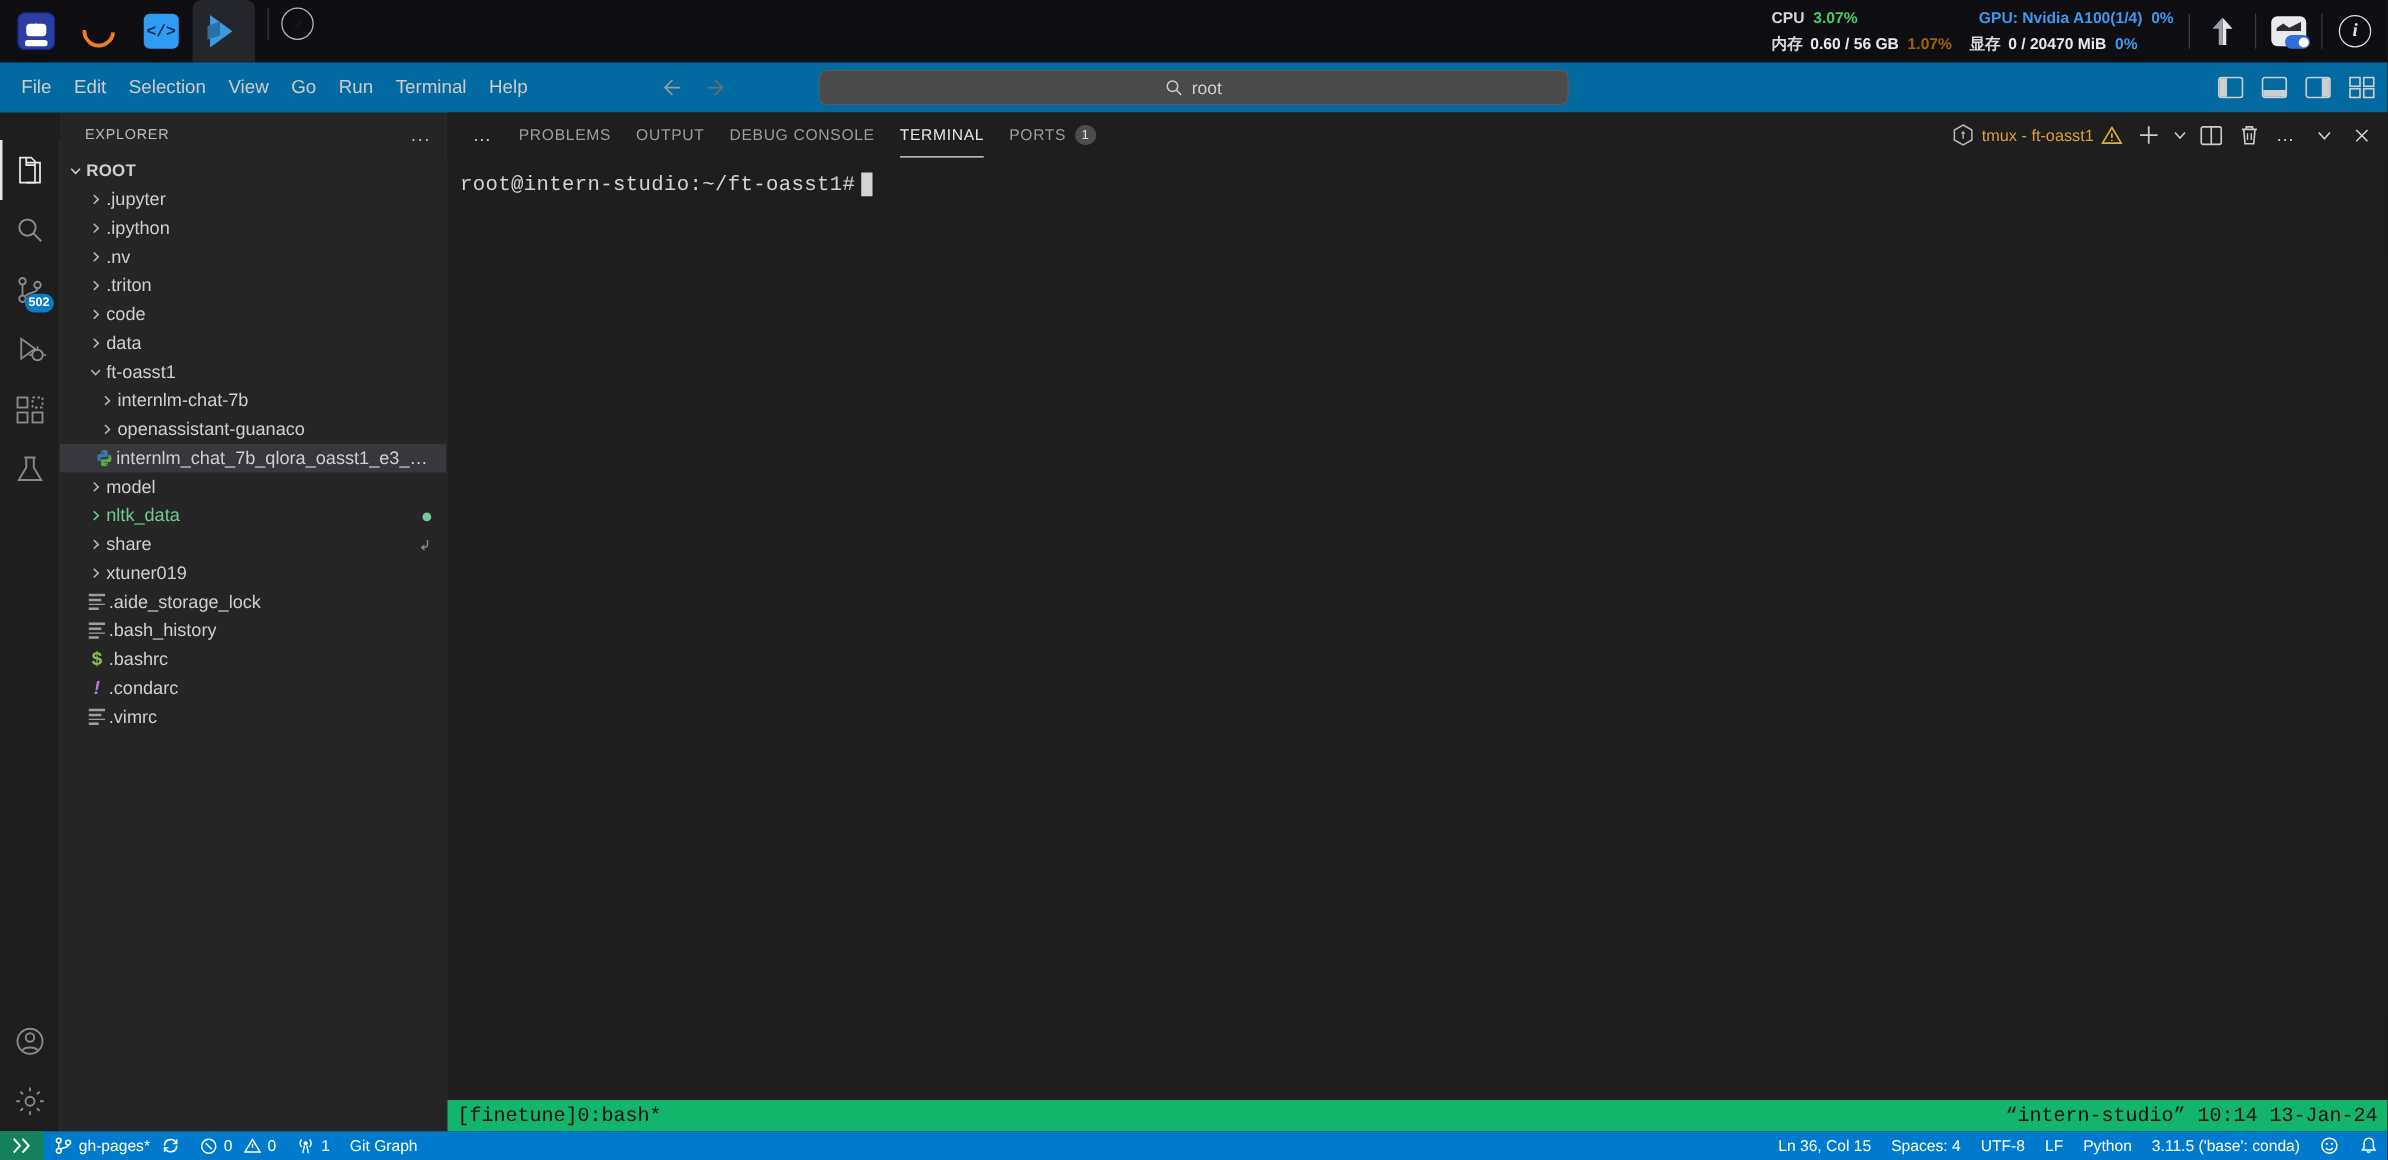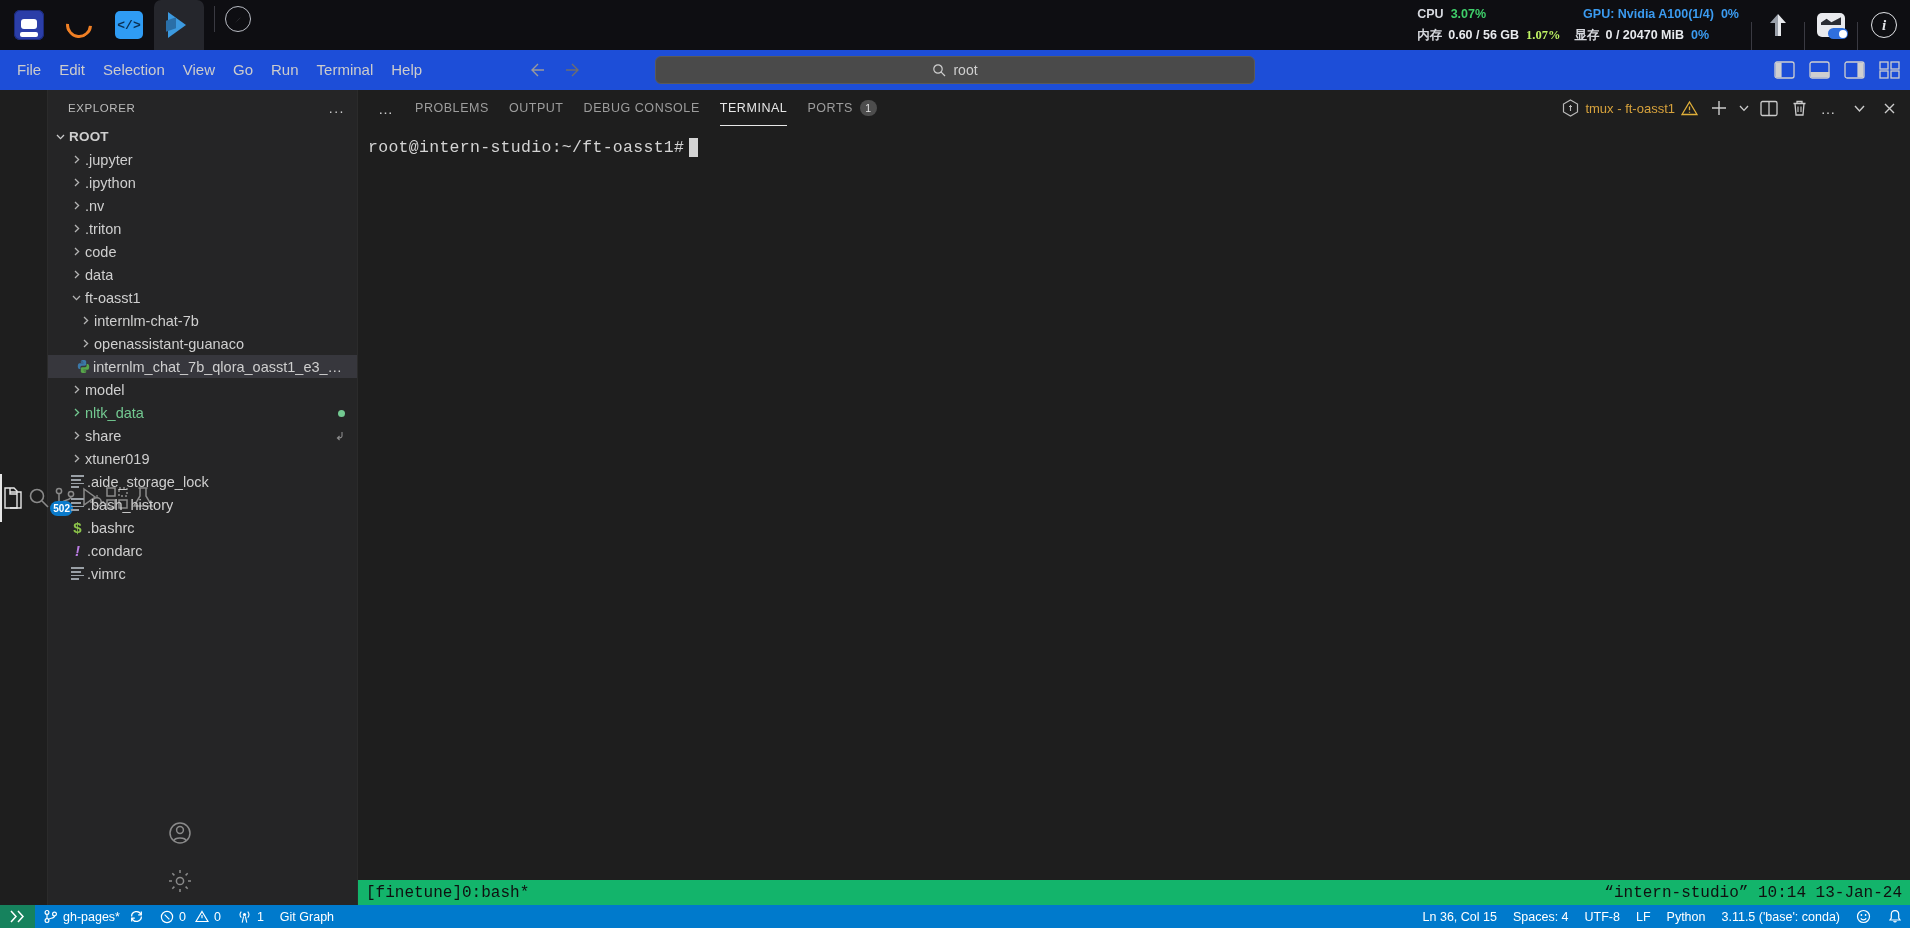--- a/index.html
+++ b/index.html
@@ -61,32 +61,32 @@
   .compass {
     width: 26px; height: 26px; border-radius: 50%; border: 1.6px solid #b9bcc4;
     position: relative; margin-bottom: 12px;
   }
   .compass::after {
     content:""; position:absolute; left:7px; top:7px; width:11px; height:11px;
     background: #b9bcc4;
     clip-path: polygon(100% 0, 55% 45%, 0 100%, 45% 55%);
   }
   .topstrip-right {
-    position: absolute; right: 0; top: 0; height: 50px; display: flex; align-items: flex-end;
+    position: absolute; right: 0; top: 0; height: 50px; display: flex; align-items: center;
   }
   .stats {
     display: flex; flex-direction: column; justify-content: center; height: 50px;
     padding: 0 12px; font-size: 12.5px; font-weight: bold; line-height: 1.65;
     font-family: "Liberation Sans", sans-serif;
   }
   .stats-row { display: flex; align-items: baseline; white-space: nowrap; }
   .stat-lbl { color: #d6d8de; }
   .stat-g { color: #3fcf6a; margin-left: 7px; }
   .stat-b { color: #3b9bf0; margin-left: 7px; }
-  .stat-o { color: #bef264; margin-left: 7px; font-family: Liberation Serif, serif; }
+  .stat-o { color: #a16207; margin-left: 7px; }
   .stat-w { color: #e8eaee; margin-left: 6px; font-weight: bold; }
   .tr-icon { width: 52px; height: 50px; display: flex; align-items: center; justify-content: center; }
   .tr-div { width: 1px; height: 28px; background: #3a3a42; }
   .toggle-card {
     width: 28px; height: 24px; border-radius: 5px; background: #e9eaee; position: relative;
   }
   .toggle-card::before {
     content:""; position:absolute; left:4px; top:4px; width:20px; height:8px;
     background: #2b2d33;
     clip-path: polygon(0 70%, 28% 22%, 52% 66%, 100% 4%, 100% 100%, 0 100%);
@@ -96,21 +96,21 @@
   }
   .toggle-pill::after{ content:""; position:absolute; right:1.5px; top:1.5px; width:8px; height:8px; border-radius:50%; background:#fff; }
   .info-circle {
     width: 26px; height: 26px; border-radius: 50%; border: 1.7px solid #e2e4e8;
     display: flex; align-items: center; justify-content: center;
     color: #e2e4e8; font-size: 15px; font-family: "Liberation Serif", serif; font-style: italic; font-weight: bold;
   }
 
   
   .titlebar {
-    height: 40px; background: #1d4ed8; display: flex; align-items: center;
+    height: 40px; background: #0369a1; display: flex; align-items: center;
     position: relative; flex: 0 0 40px;
   }
   .menu { display: flex; align-items: center; height: 100%; padding-left: 8px; }
   .menu-item {
     padding: 0 9px; height: 26px; line-height: 26px; font-size: 15px; color: #cccccc; border-radius: 4px;
   }
   .nav-arrows { display: flex; align-items: center; gap: 16px; margin-left: 96px; }
   .nav-arrow { width: 20px; height: 20px; color: #9a9a9a; }
   .qsearch {
     position: absolute; left: 50%; transform: translateX(-50%);
@@ -119,22 +119,22 @@
     font-size: 14px; color: #cfcfcf;
   }
   .tb-right { position: absolute; right: 10px; display: flex; align-items: center; gap: 14px; }
   .layout-ic { width: 21px; height: 18px; position: relative; }
 
   
   .body { flex: 1 1 auto; display: flex; min-height: 0; }
 
   
   .activitybar {
-    width: 48px; background: #1e1e1e; display: flex; flex-direction: row; align-items: center;
-    border-right: 1px solid #2b2b2b; flex: 0 0 48px; position: relative;
+    width: 48px; background: #1e1e1e; display: flex; flex-direction: column; align-items: center;
+    border-right: 1px solid #2b2b2b; flex: 0 0 48px; position: relative; margin-top: 22px;
   }
   .ab-item {
     width: 48px; height: 48px; display: flex; align-items: center; justify-content: center;
     position: relative; color: #888;
   }
   .ab-item.active { color: #e7e7e7; }
   .ab-item.active::before {
     content:""; position:absolute; left:0; top:0; bottom:0; width:2px; background:#e7e7e7;
   }
   .ab-badge {

